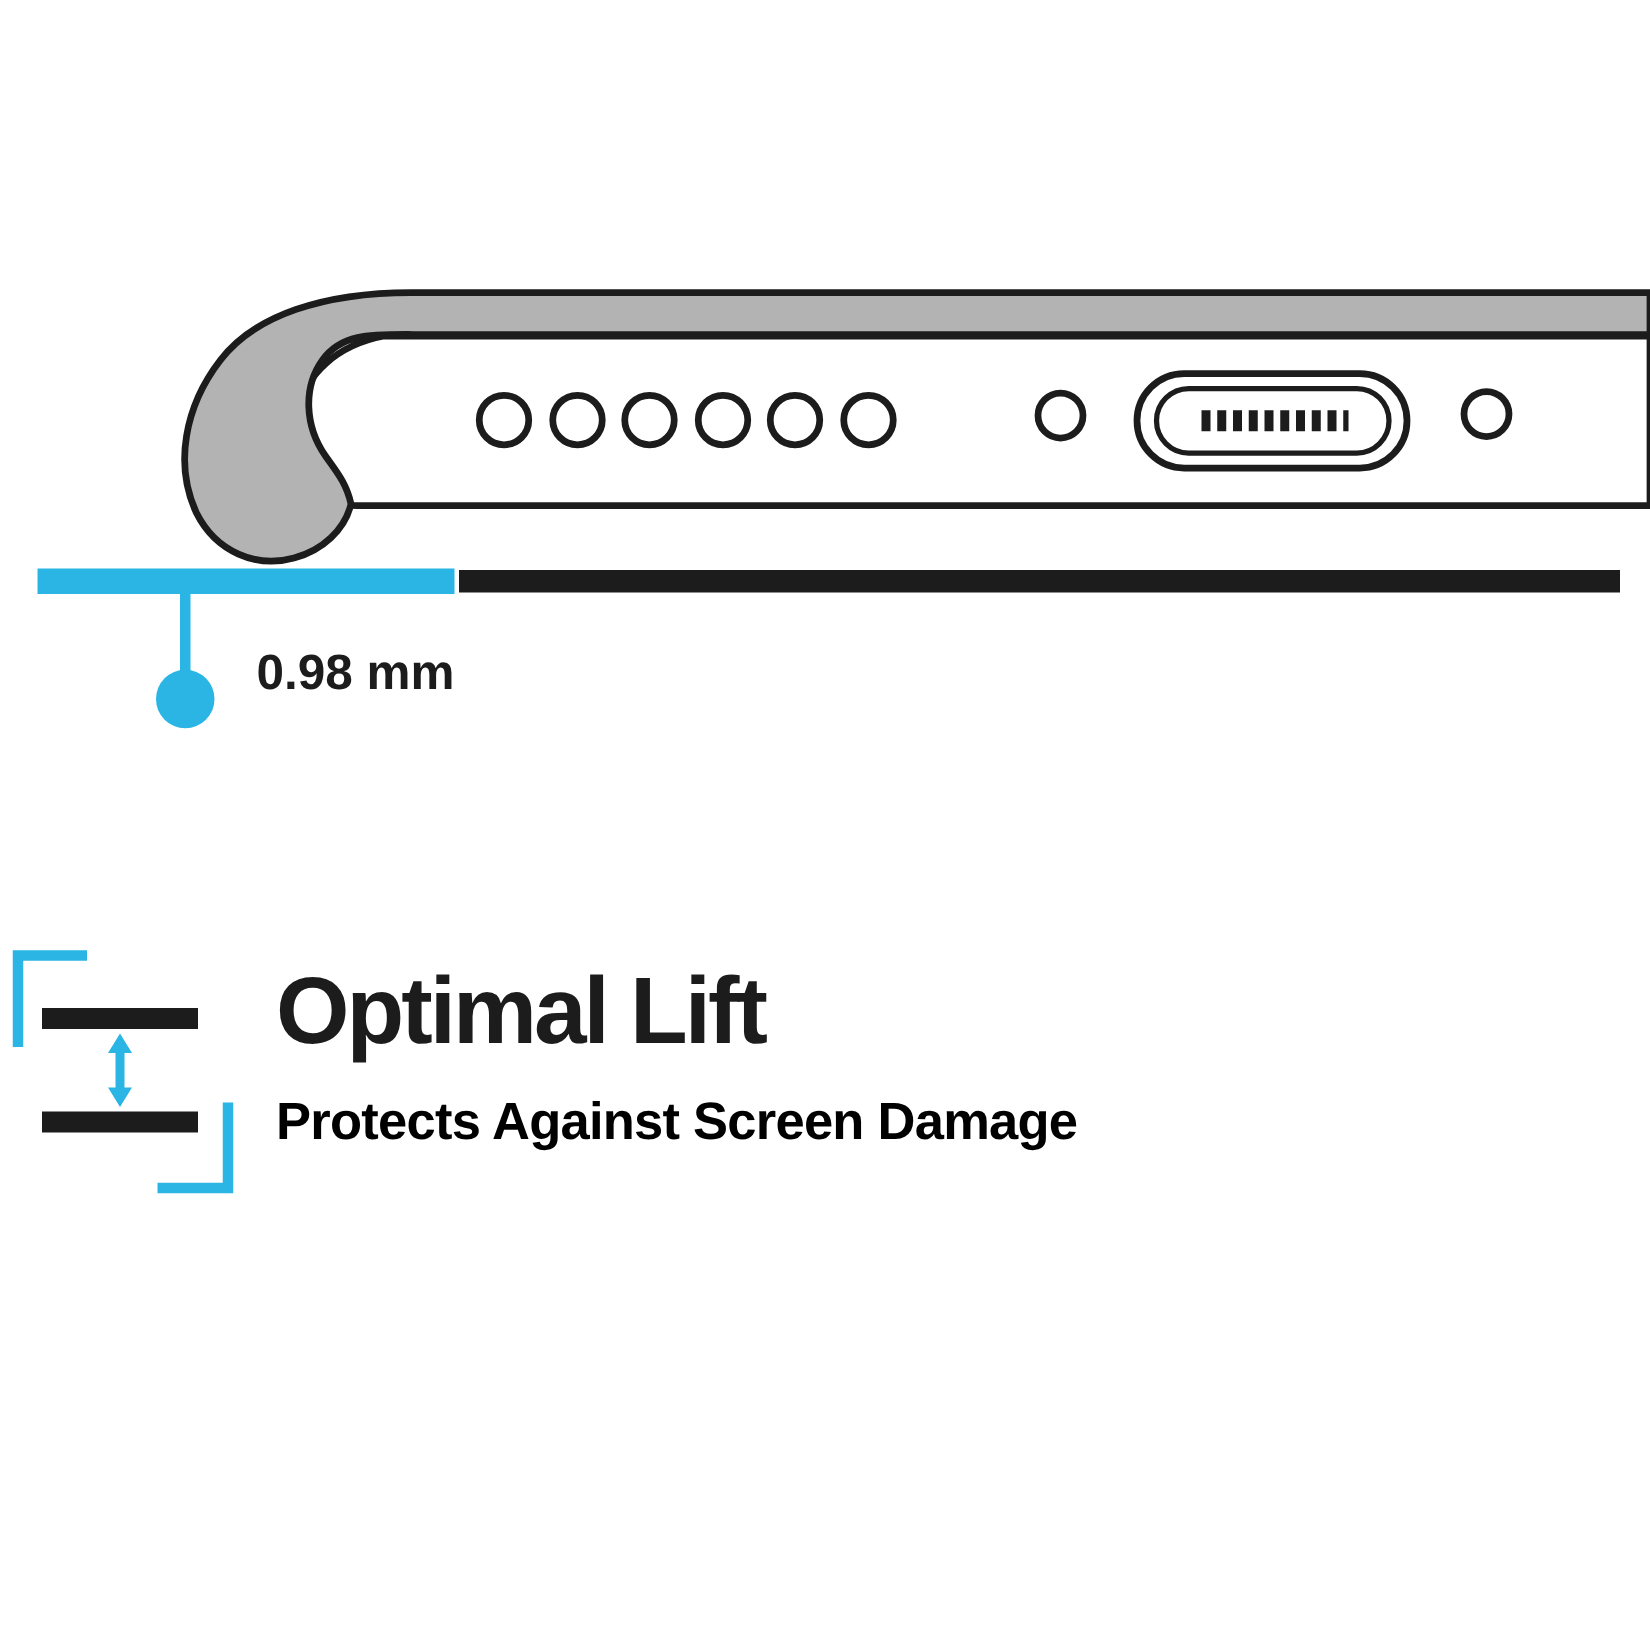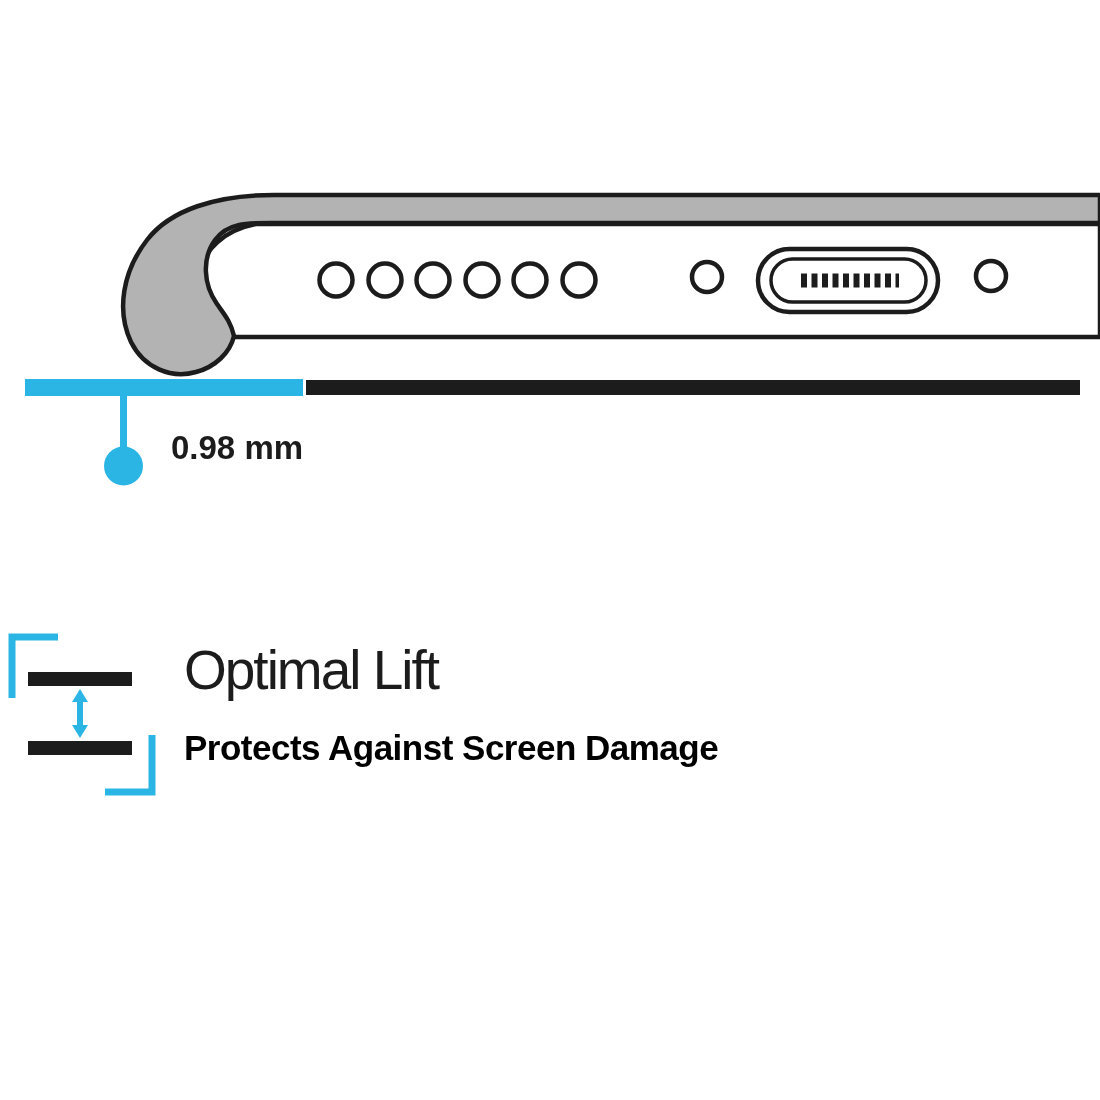--- a/index.html
+++ b/index.html
@@ -16,21 +16,21 @@
     position:absolute; left:0; top:0; width:1100px; height:1100px;
   }
   .measure-label {
     position:absolute; left:171px; top:429px;
     font-size:33px; font-weight:700; letter-spacing:0px;
     color:var(--ink,#1c1c1c);
     white-space:nowrap;
   }
   .feature-title {
     position:absolute; left:184px; top:638px;
-    font-size:55px; font-weight:400; letter-spacing:-2px;
+    font-size:63px; font-weight:700; letter-spacing:-2px;
     color:var(--ink,#1c1c1c);
     white-space:nowrap;
   }
   .feature-subtitle {
     position:absolute; left:184px; top:728px;
     font-size:35px; font-weight:700; letter-spacing:-0.5px;
     color:#000000;
     white-space:nowrap;
   }
 </style>

